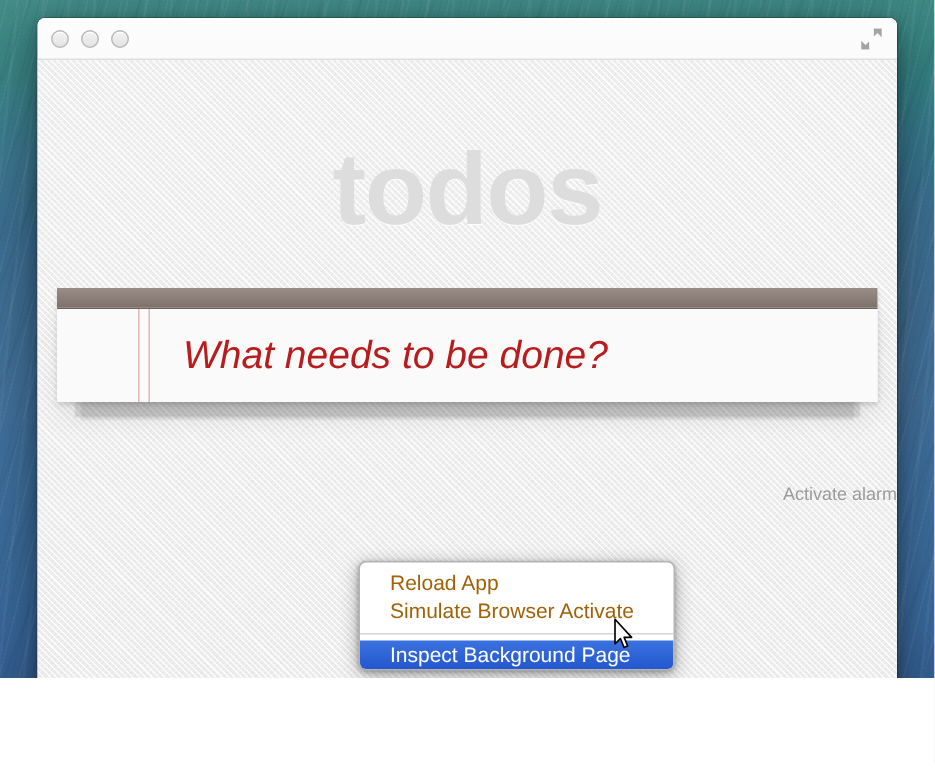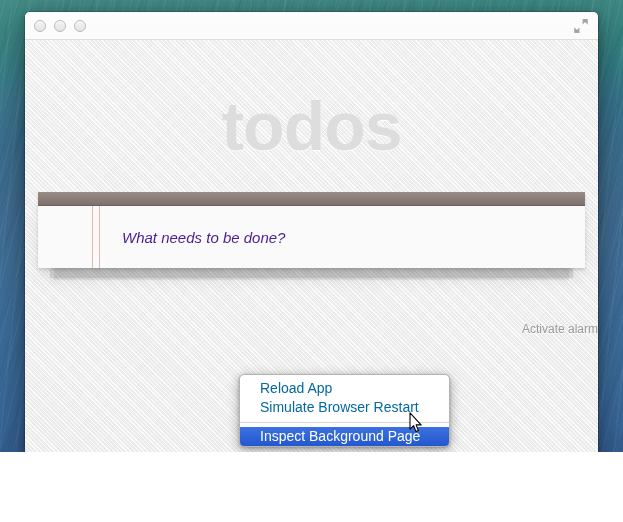--- a/index.html
+++ b/index.html
@@ -177,22 +177,22 @@
   .margin-line.l1 { left: 54px; }
   .margin-line.l2 { left: 61px; }
   #new-todo-placeholder {
     position: absolute;
     left: 84px;
     top: 50%;
     transform: translateY(-50%);
     font-family: "Liberation Sans", sans-serif;
     font-style: italic;
     font-weight: 300;
-    font-size: 15px;
-    color: #4c1d95;
+    font-size: 26px;
+    color: #b91c1c;
     white-space: nowrap;
     user-select: none;
   }
 
   
   #activate-alarm {
     position: absolute;
     left: 0; right: 0;
     top: 282px;
     text-align: right;
@@ -218,21 +218,21 @@
       0 1px 3px rgba(0,0,0,0.22);
     overflow: hidden;
     z-index: 50;
     font-family: "Liberation Sans", sans-serif;
   }
   .menu-item {
     height: 19px;
     line-height: 19px;
     padding: 0 8px 0 20px;
     font-size: 14px;
-    color: #0369a1;
+    color: #a16207;
     white-space: nowrap;
     cursor: default;
   }
   .menu-item.selected {
     background: linear-gradient(#3b72de, #2357cf);
     color: #ffffff;
     font-weight: normal;
   }
   .menu-separator {
     height: 1px;
@@ -287,21 +287,21 @@
           <div class="margin-line l1"></div>
           <div class="margin-line l2"></div>
           <div id="new-todo-placeholder">What needs to be done?</div>
         </div>
       </div>
 
       <div id="activate-alarm">Activate alarm</div>
 
       <div id="context-menu">
         <div class="menu-item">Reload App</div>
-        <div class="menu-item">Simulate Browser Restart</div>
+        <div class="menu-item">Simulate Browser Activate</div>
         <div class="menu-separator"></div>
         <div class="menu-item selected">Inspect Background Page</div>
       </div>
 
     </div>
   </div>
 
   <div id="mouse-cursor">
     <svg width="14" height="21" viewBox="0 0 14 21" aria-hidden="true">
       <path d="M1 0.8 L1 17.2 L4.6 13.7 L7.0 19.6 L9.4 18.6 L7.1 12.9 L12.1 12.9 Z" fill="#ffffff" stroke="#000000" stroke-width="1.1" stroke-linejoin="round"></path>

